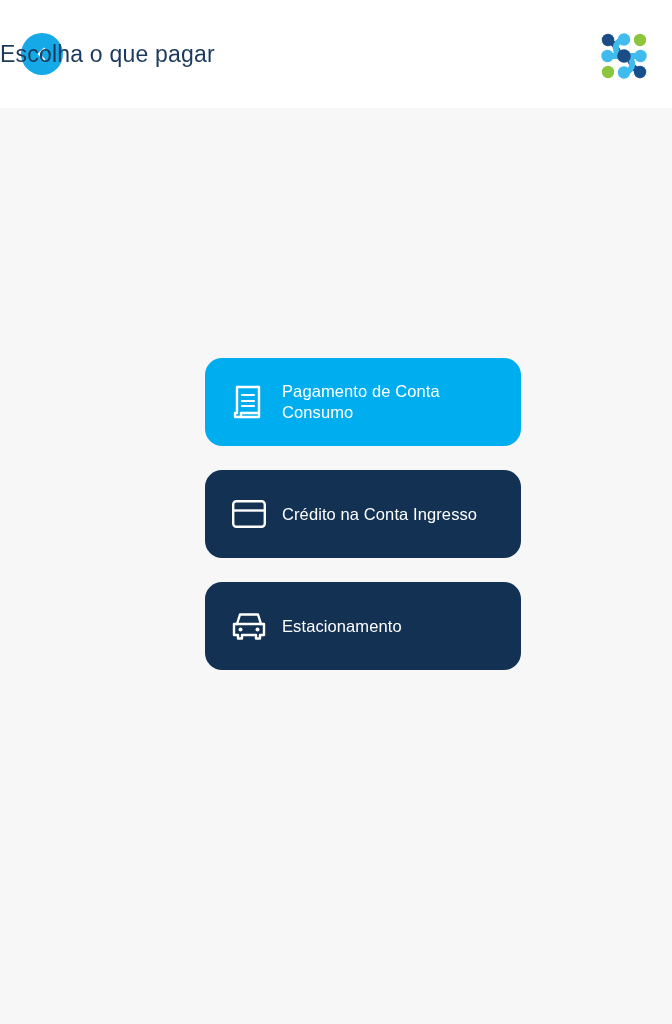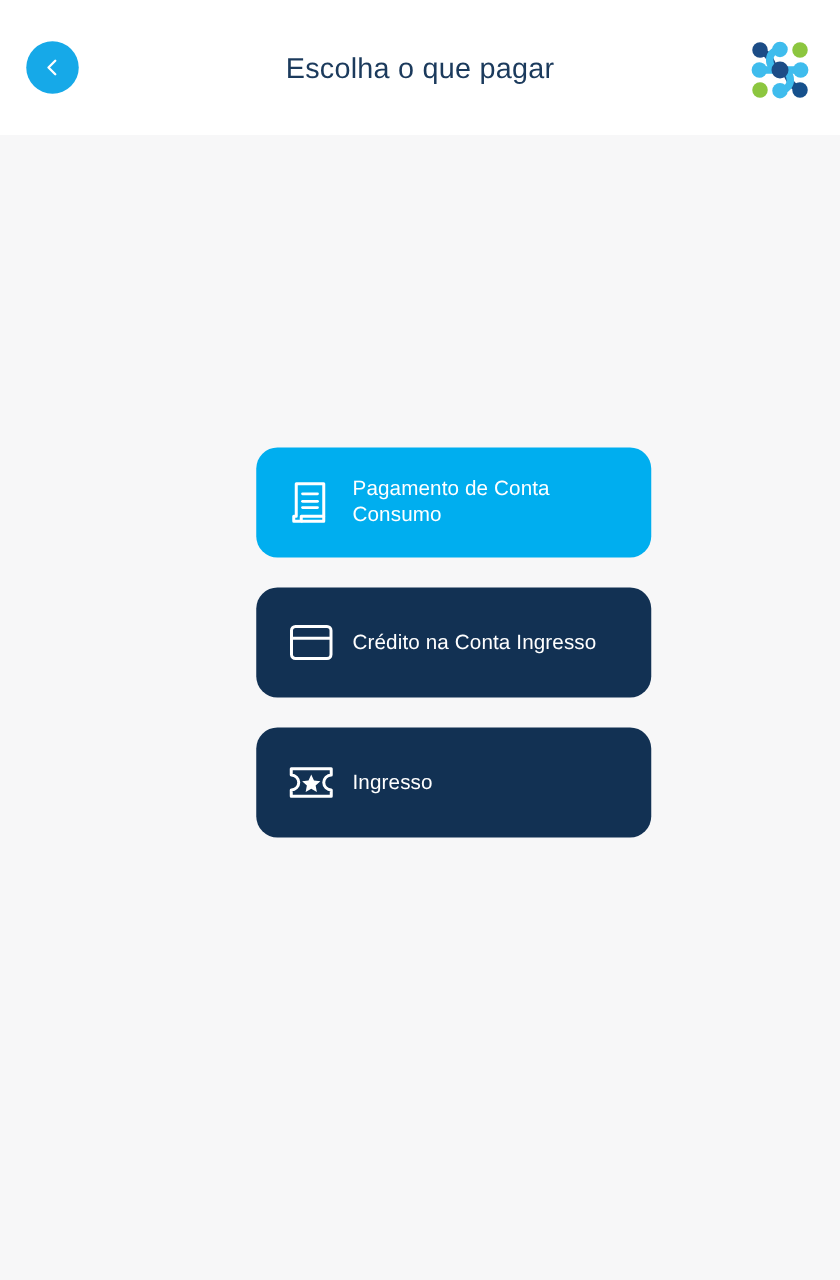--- a/index.html
+++ b/index.html
@@ -41,21 +41,21 @@
     cursor: pointer;
     border: none;
   }
   .back-button svg { display: block; }
 
   .page-title {
     position: absolute;
     left: 0;
     top: 38px;
     width: 672px;
-    text-align: center;
+    text-align: left;
     font-size: 23px;
     font-weight: 400;
     color: #1b3a5c;
     letter-spacing: 0.2px;
     line-height: 32px;
   }
 
   .brand-logo {
     position: absolute;
     right: 18px;
@@ -179,25 +179,27 @@
     <button class="option-card">
       <span class="option-icon">
         <svg width="36" height="30" viewBox="0 0 36 30" fill="none">
           <rect x="2.2" y="2.2" width="31.6" height="25.6" rx="3.2" stroke="#ffffff" stroke-width="2.4" fill="none"></rect>
           <line x1="2.2" y1="11.5" x2="33.8" y2="11.5" stroke="#ffffff" stroke-width="2.4"></line>
         </svg>
       </span>
       <span class="option-label">Crédito na Conta Ingresso</span>
     </button>
 
-
     <button class="option-card">
       <span class="option-icon">
-        <svg width="38" height="30" viewBox="0 0 38 30" fill="none">
-          <path d="M3 4 H35 V9 A4.2 4.2 0 0 0 35 21 V26 H3 V21 A4.2 4.2 0 0 0 3 9 Z" stroke="#ffffff" stroke-width="2.4" stroke-linejoin="round" fill="none"></path>
-          <path d="M19 8.6 L21.2 13.3 L26.3 13.9 L22.5 17.4 L23.5 22.5 L19 20 L14.5 22.5 L15.5 17.4 L11.7 13.9 L16.8 13.3 Z" fill="#ffffff"></path>
+        <svg width="38" height="32" viewBox="0 0 38 32" fill="none">
+          <path d="M7 14 L10 4.5 H28 L31 14" stroke="#ffffff" stroke-width="2.4" stroke-linejoin="round" stroke-linecap="round" fill="none"></path>
+          <path d="M4 14 H34 V25 H30 V28.5 H26 V25 H12 V28.5 H8 V25 H4 Z" stroke="#ffffff" stroke-width="2.4" stroke-linejoin="round" fill="none"></path>
+          <circle cx="10.5" cy="19.5" r="2" fill="#ffffff"></circle>
+          <circle cx="27.5" cy="19.5" r="2" fill="#ffffff"></circle>
         </svg>
       </span>
-      <span class="option-label">Ingresso</span>
+      <span class="option-label">Estacionamento</span>
     </button>
+
 
   </div>
 </div>
 
 </body></html>

